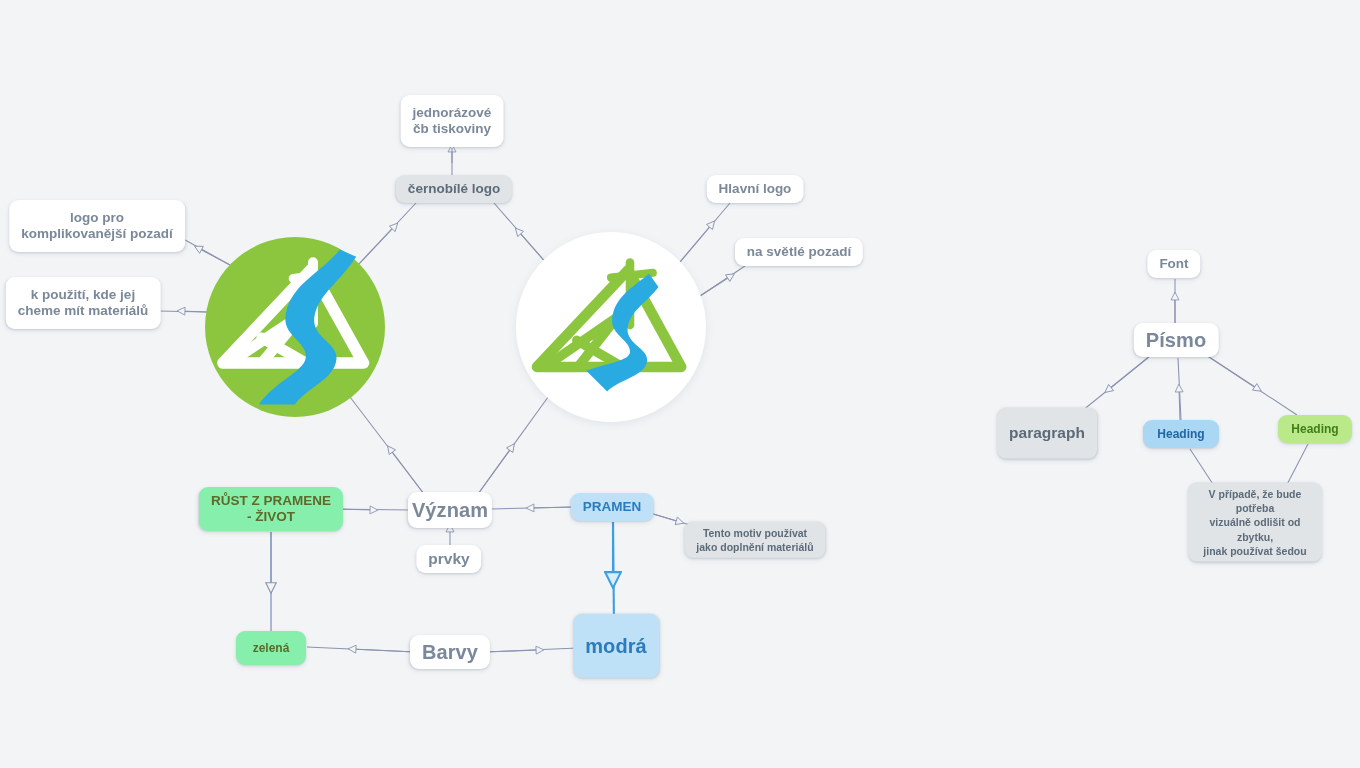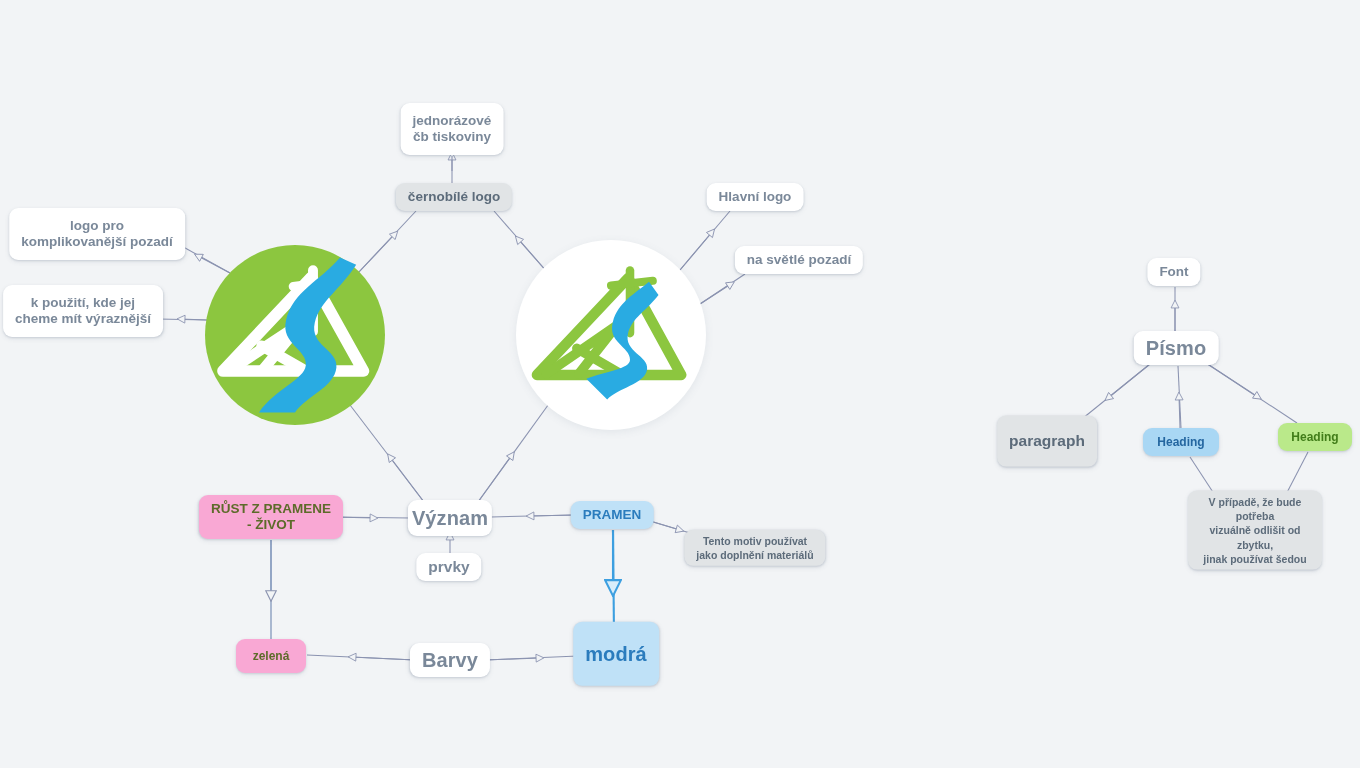--- a/index.html
+++ b/index.html
@@ -11,21 +11,21 @@
     width: 1360px;
     height: 768px;
     position: relative;
     overflow: hidden;
     font-family: "Liberation Sans", sans-serif;
     -webkit-font-smoothing: antialiased;
   }
 
   #canvas {
     position: absolute;
-    left: 0; top: 8px;
+    left: 0; top: 0;
     width: 1360px;
     height: 571px;
   }
 
   #edges {
     position: absolute;
     left: 0; top: 0;
     width: 1360px;
     height: 768px;
     pointer-events: none;
@@ -41,21 +41,21 @@
     text-align: center;
     border-radius: 9px;
     transform: translate(-50%, -50%);
     line-height: 1.22;
     white-space: pre-line;
     box-shadow: 0 1px 2px rgba(80,95,120,0.18), 0 2px 5px rgba(80,95,120,0.10);
   }
 
   .n-white   { background: #ffffff; color: #7a8899; }
   .n-grey    { background: #e1e4e6; color: #5c6b7a; }
-  .n-green   { background: #f9a8d4; color: #5d6b2a; }
+  .n-green   { background: #86efac; color: #5d6b2a; }
   .n-blue    { background: #bfe1f7; color: #2b7cbd; }
   .n-blue-st { background: #a9d7f4; color: #2466a0; }
   .n-green-st{ background: #bae98a; color: #417d19; }
 
   .big    { font-size: 20px; font-weight: 700; letter-spacing: .1px; }
   .mid    { font-size: 12px; font-weight: 700; }
   .midreg { font-size: 15.5px; font-weight: 600; }
   .sm     { font-size: 13.5px; font-weight: 700; }
   .tiny   { font-size: 10.5px; font-weight: 700; line-height: 1.35; }
 
@@ -185,21 +185,21 @@
   </div>
 
   <div class="node n-white sm" style="left: 452px; top: 121px; min-width: 94px; min-height: 52px; padding: 4px 12px;">jednorázové
 čb tiskoviny</div>
   <div class="node n-grey sm" style="left: 454px; top: 189px; min-width: 108px; min-height: 28px; padding: 4px 12px;">černobílé logo</div>
   <div class="node n-white sm" style="left: 755px; top: 189px; min-width: 86px; min-height: 28px; padding: 4px 12px;">Hlavní logo</div>
   <div class="node n-white sm" style="left: 799px; top: 252px; min-width: 114px; min-height: 28px; padding: 4px 12px;">na světlé pozadí</div>
   <div class="node n-white sm" style="left: 97px; top: 226px; min-width: 160px; min-height: 52px; padding: 4px 12px;">logo pro
 komplikovanější pozadí</div>
   <div class="node n-white sm" style="left: 83px; top: 303px; min-width: 148px; min-height: 52px; padding: 4px 12px;">k použití, kde jej
-cheme mít výraznější</div>
+cheme mít materiálů</div>
   <div class="node n-white big" style="left: 450px; top: 510px; min-width: 80px; min-height: 36px; padding: 4px 4px;">Význam</div>
   <div class="node n-white midreg" style="left: 449px; top: 559px; min-width: 58px; min-height: 28px; padding: 4px 12px;">prvky</div>
   <div class="node n-green sm" style="left: 271px; top: 509px; min-width: 122px; min-height: 44px; padding: 4px 12px;">RŮST Z PRAMENE
 - ŽIVOT</div>
   <div class="node n-blue sm" style="left: 612px; top: 507px; min-width: 74px; min-height: 28px; padding: 4px 12px;">PRAMEN</div>
   <div class="node n-grey tiny" style="left: 755px; top: 540px; min-width: 114px; min-height: 36px; padding: 4px 12px;">Tento motiv používat
 jako doplnění materiálů</div>
   <div class="node n-green mid" style="left: 271px; top: 648px; min-width: 70px; min-height: 34px; padding: 4px 12px;">zelená</div>
   <div class="node n-white big" style="left: 450px; top: 652px; min-width: 68px; min-height: 34px; padding: 4px 12px;">Barvy</div>
   <div class="node n-blue big" style="left: 616px; top: 646px; min-width: 76px; min-height: 36px; padding: 20px 12px;">modrá</div>

